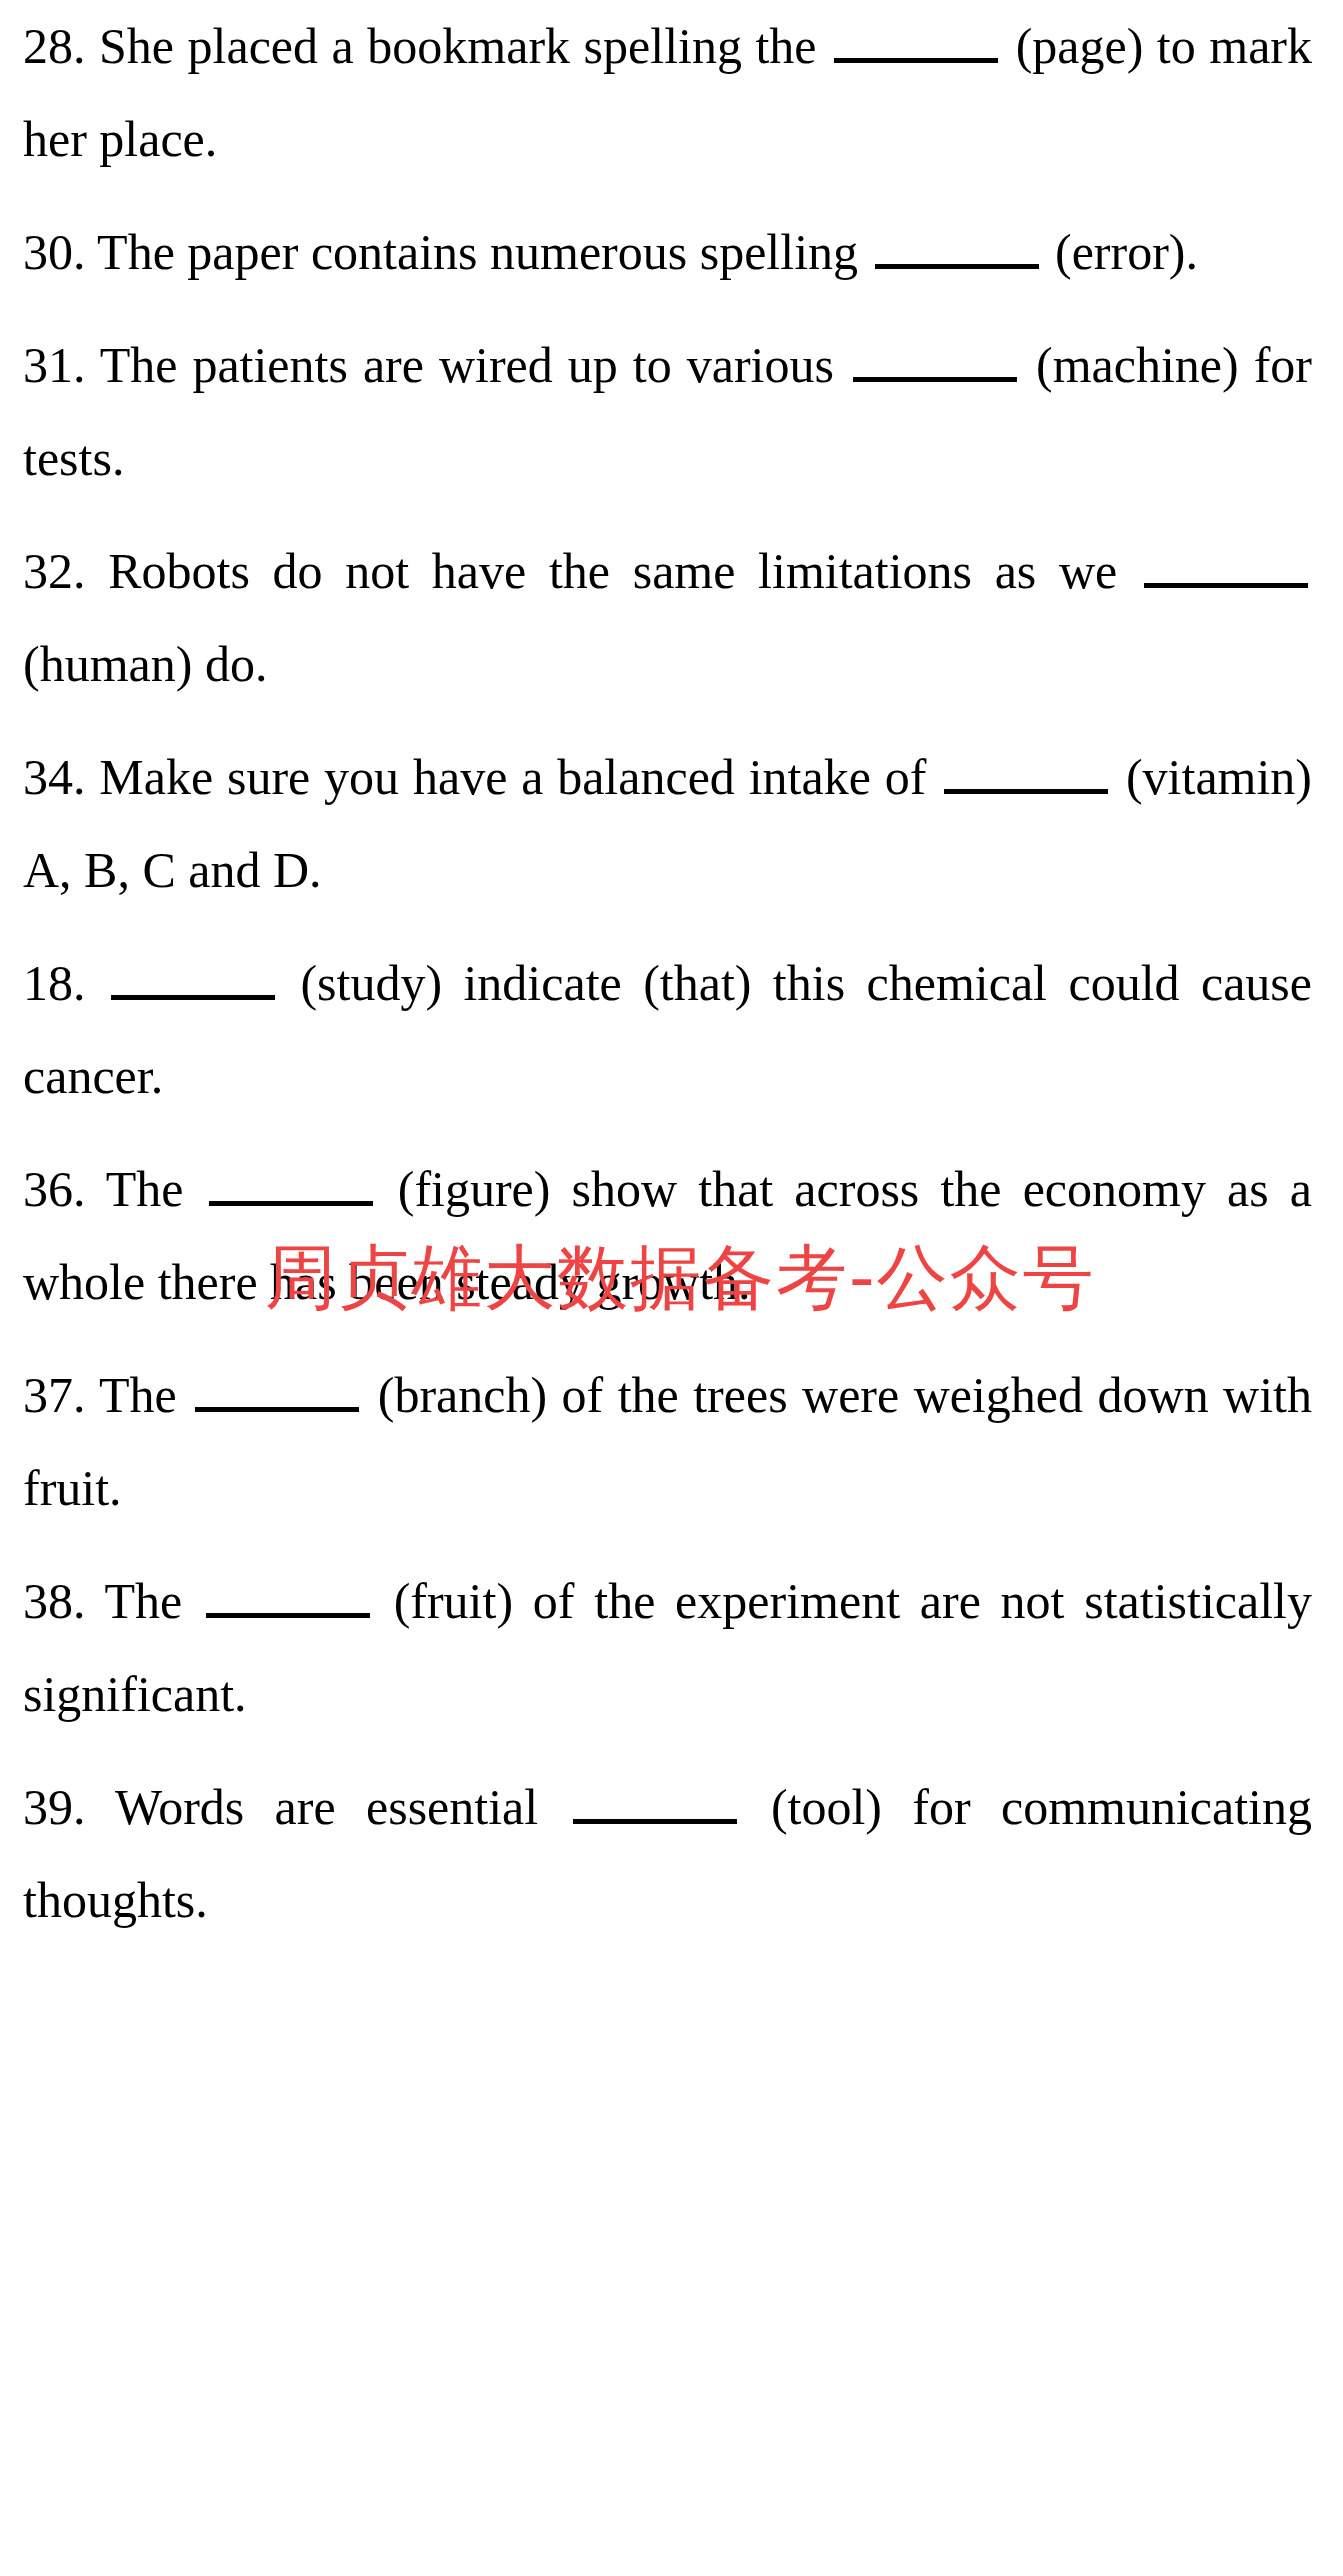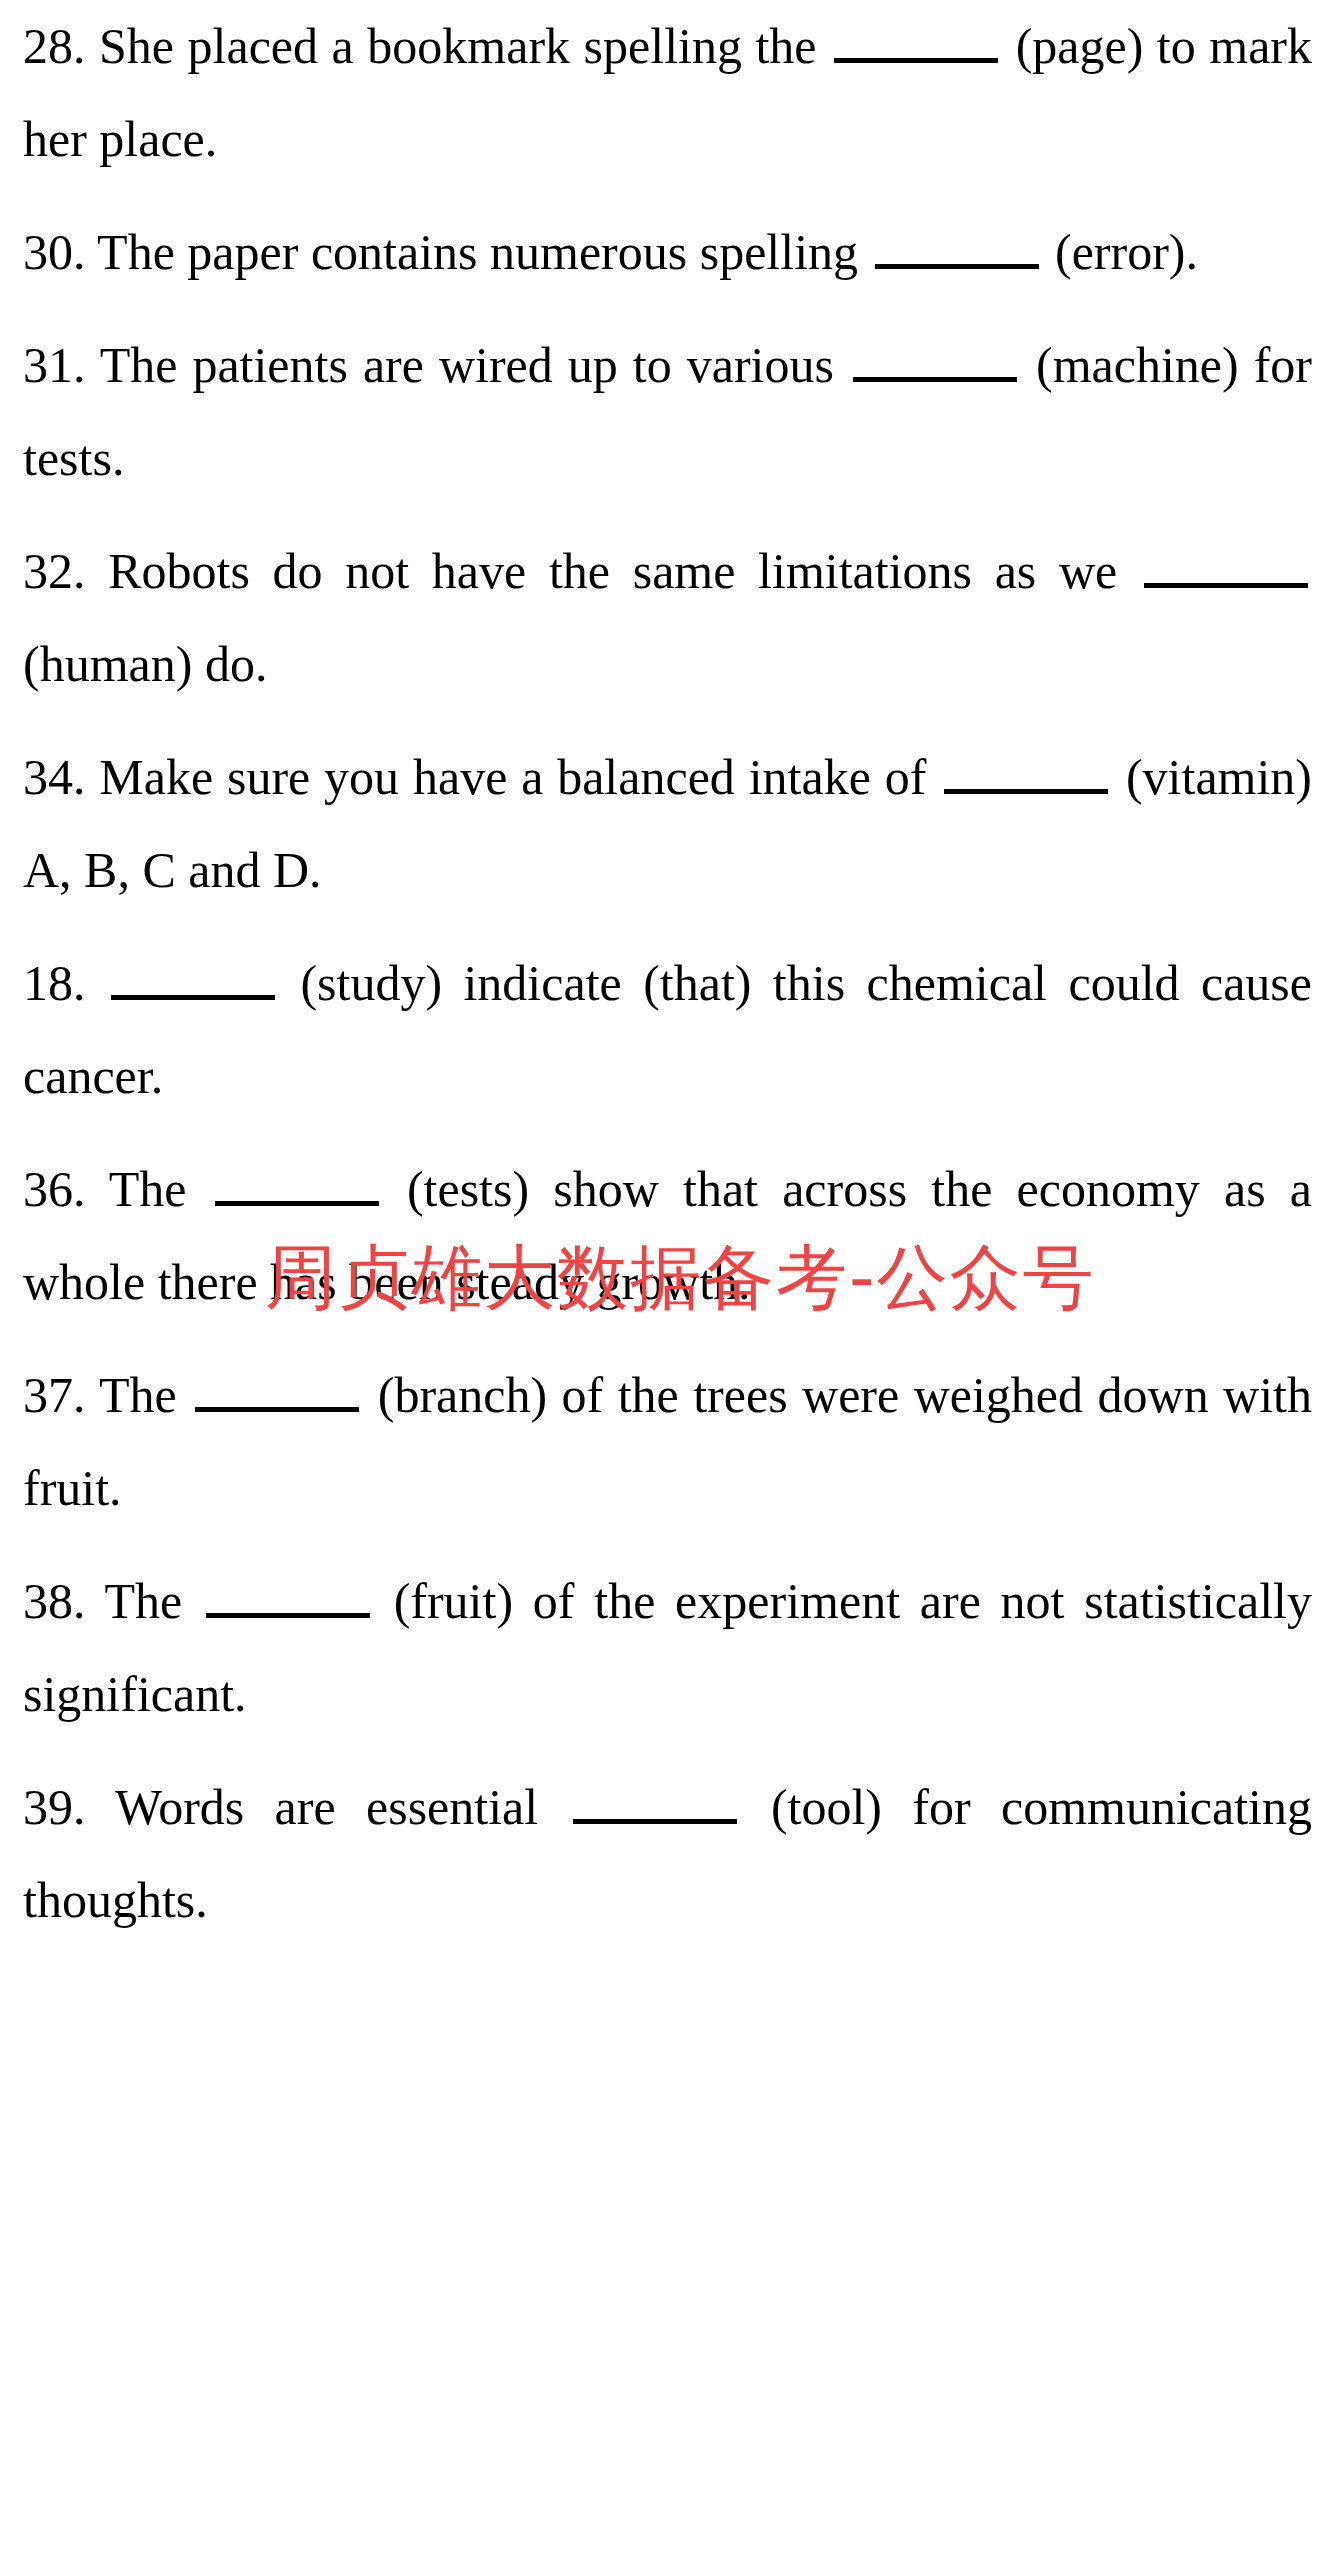--- a/index.html
+++ b/index.html
@@ -49,21 +49,21 @@
 
   <p class="para"><span>31.</span> <span>The patients are wired up to various</span> <span class="blank"></span> <span>(machine)</span> <span>for tests.</span></p>
 
   <p class="para"><span>32.</span> <span>Robots do not have the same limitations as we</span> <span class="blank"></span> <span>(human)</span> <span>do.</span></p>
 
 
   <p class="para"><span>34.</span> <span>Make sure you have a balanced intake of</span> <span class="blank"></span> <span>(vitamin)</span> <span>A, B, C and D.</span></p>
 
   <p class="para"><span>18.</span><span></span> <span class="blank"></span> <span>(study)</span> <span>indicate (that) this chemical could cause cancer.</span></p>
 
-  <p class="para"><span>36.</span> <span>The</span> <span class="blank"></span> <span>(tests)</span> <span>show that across the economy as a whole there has been steady growth.</span></p>
+  <p class="para"><span>36.</span> <span>The</span> <span class="blank"></span> <span>(figure)</span> <span>show that across the economy as a whole there has been steady growth.</span></p>
 
   <p class="para"><span>37.</span> <span>The</span> <span class="blank"></span> <span>(branch)</span> <span>of the trees were weighed down with fruit.</span></p>
 
   <p class="para"><span>38.</span> <span>The</span> <span class="blank"></span> <span>(fruit)</span> <span>of the experiment are not statistically significant.</span></p>
 
   <p class="para"><span>39.</span> <span>Words are essential</span> <span class="blank"></span> <span>(tool)</span> <span>for communicating thoughts.</span></p>
 </div>
 
 <div class="watermark">周贞雄大数据备考-公众号</div>
 

